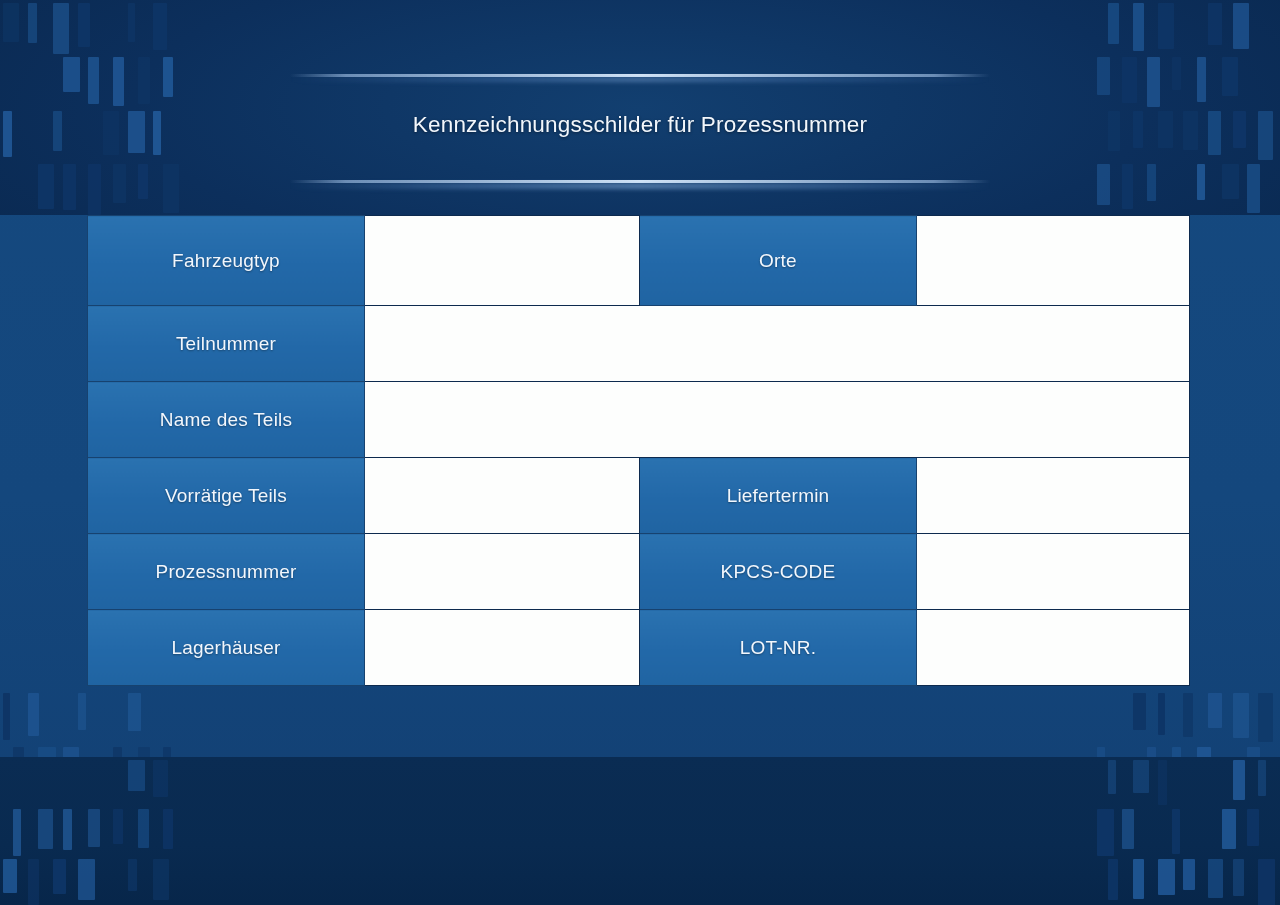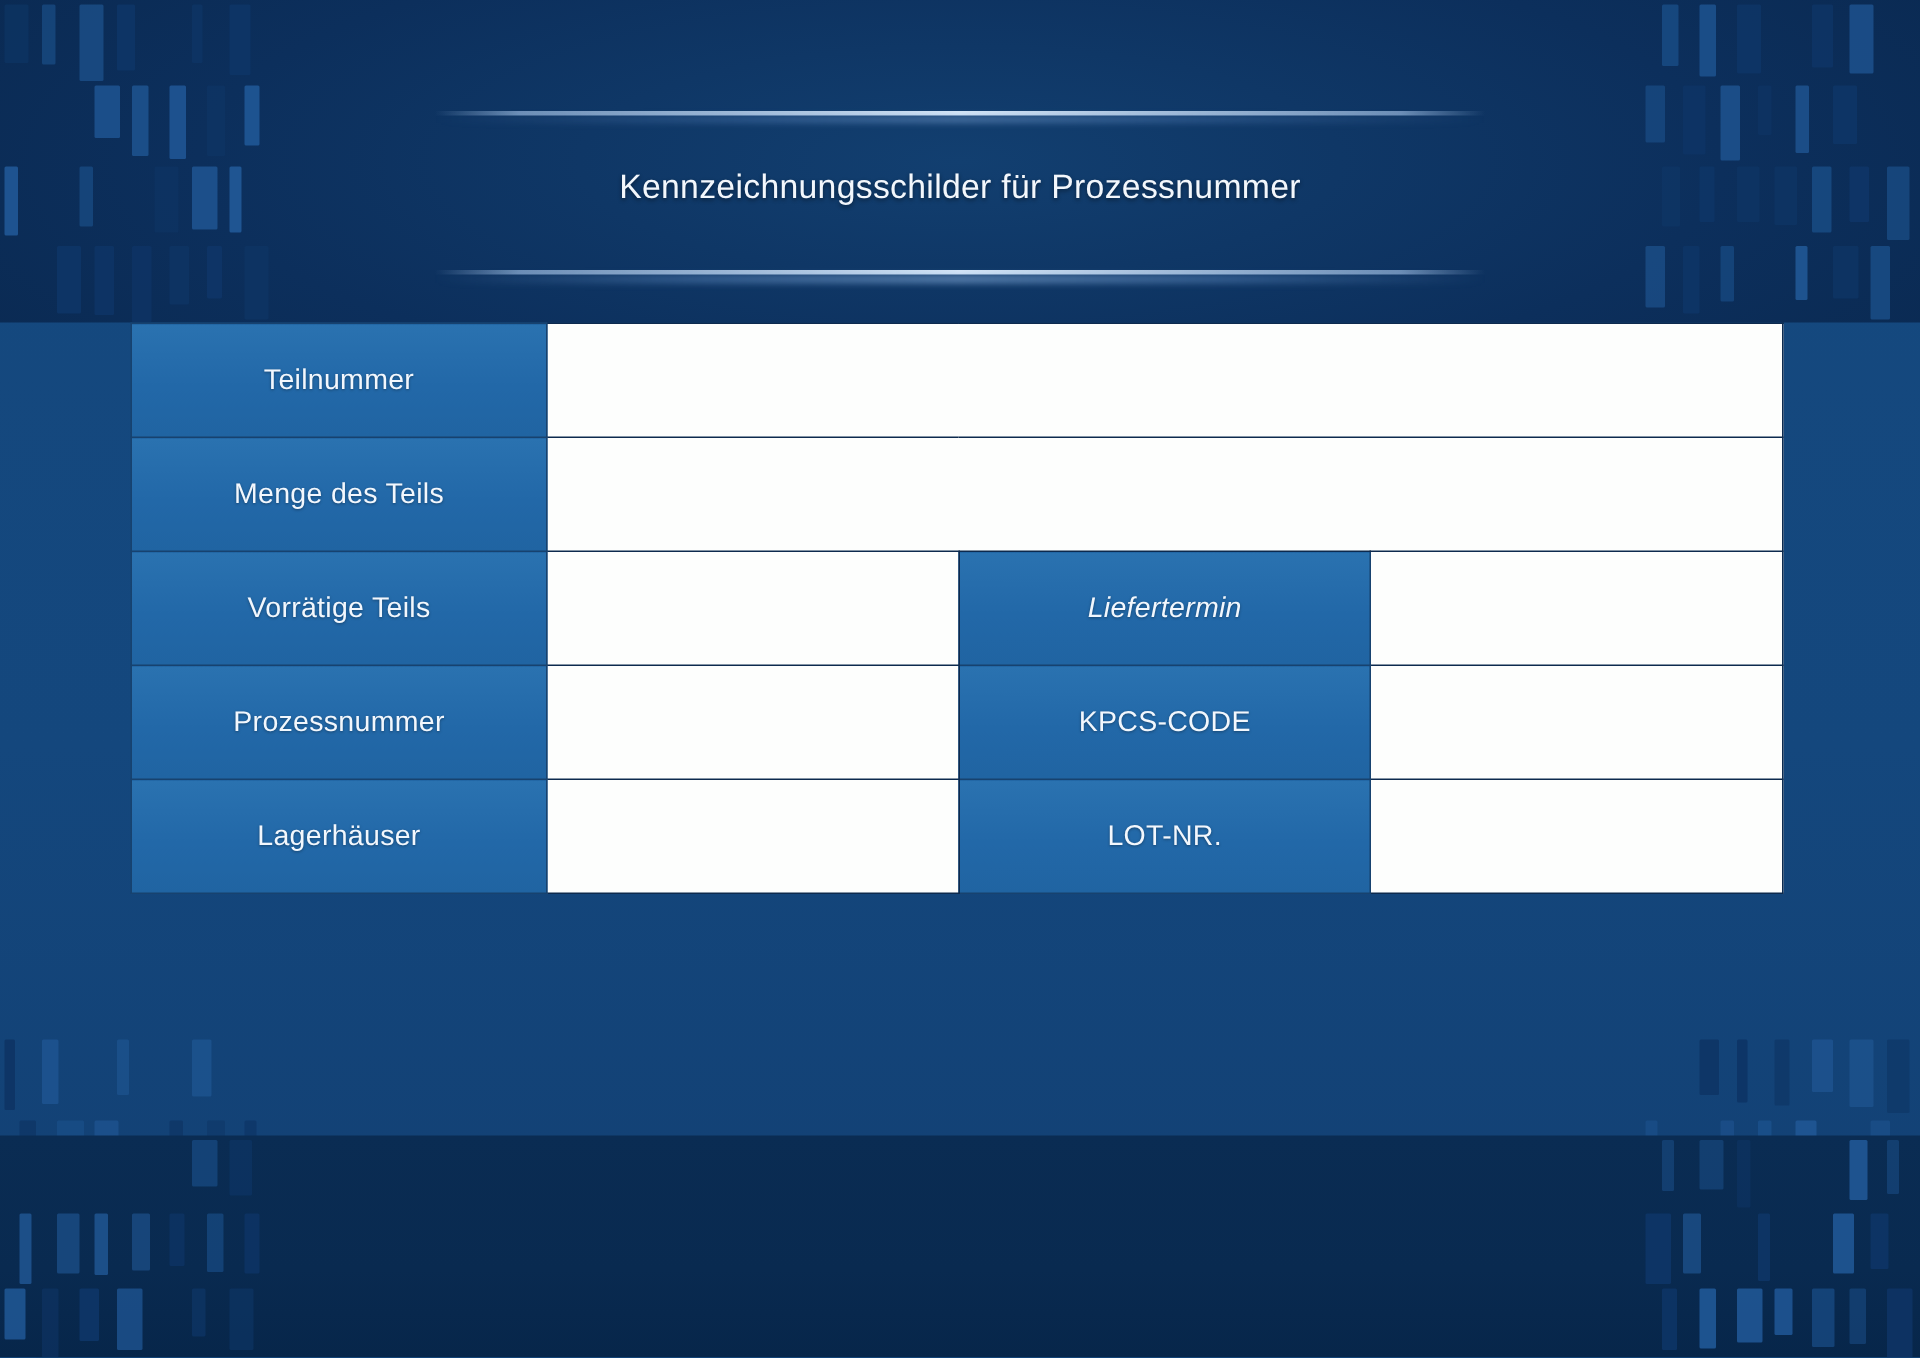--- a/index.html
+++ b/index.html
@@ -316,32 +316,38 @@
       </div>
     <div class="header-inner">
       <div class="divider top"></div>
       <div class="title">Kennzeichnungsschilder für Prozessnummer</div>
       <div class="divider bottom"></div>
     </div>
   </div>
 
   <table class="table">
     <tbody id="table-body">
+        <tr class="tall">
+          <td class="label" style="width: 277px;">Fahrzeugtyp</td>
+          <td class="value" style="width: 275px;"></td>
+          <td class="label" style="width: 277px;">Orte</td>
+          <td class="value" style="width: 273px;"></td>
+        </tr>
         <tr>
           <td class="label" style="width: 277px;">Teilnummer</td>
           <td class="value" colspan="3"></td>
         </tr>
         <tr>
-          <td class="label" style="width: 277px;">Menge des Teils</td>
+          <td class="label" style="width: 277px;">Name des Teils</td>
           <td class="value" colspan="3"></td>
         </tr>
         <tr>
           <td class="label" style="width: 277px;">Vorrätige Teils</td>
           <td class="value" style="width: 275px;"></td>
-          <td class="label" style="width: 277px; font-style: italic;">Liefertermin</td>
+          <td class="label" style="width: 277px;">Liefertermin</td>
           <td class="value" style="width: 273px;"></td>
         </tr>
         <tr>
           <td class="label" style="width: 277px;">Prozessnummer</td>
           <td class="value" style="width: 275px;"></td>
           <td class="label" style="width: 277px;">KPCS-CODE</td>
           <td class="value" style="width: 273px;"></td>
         </tr>
         <tr>
           <td class="label" style="width: 277px;">Lagerhäuser</td>

